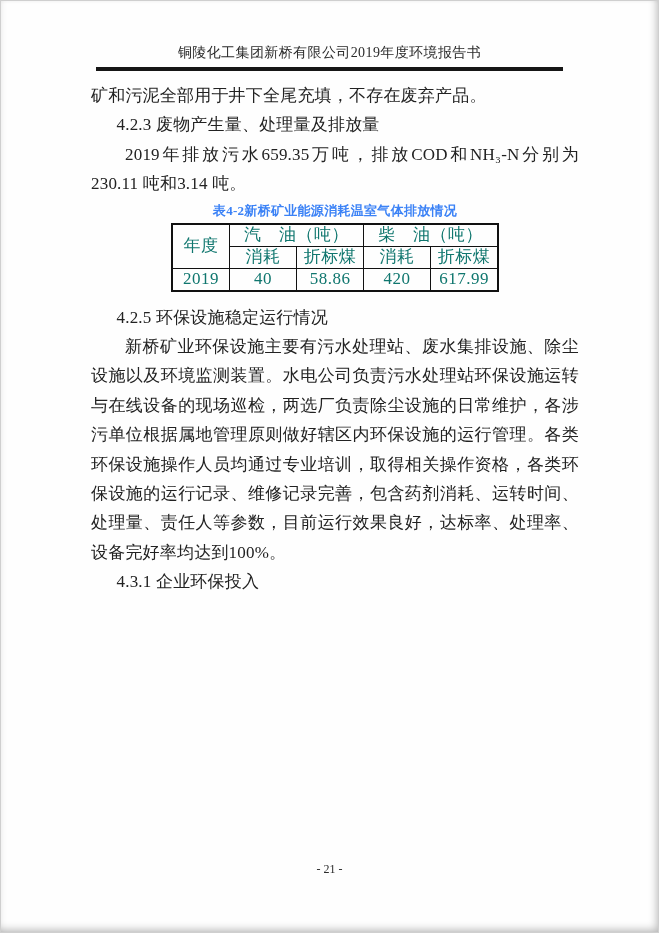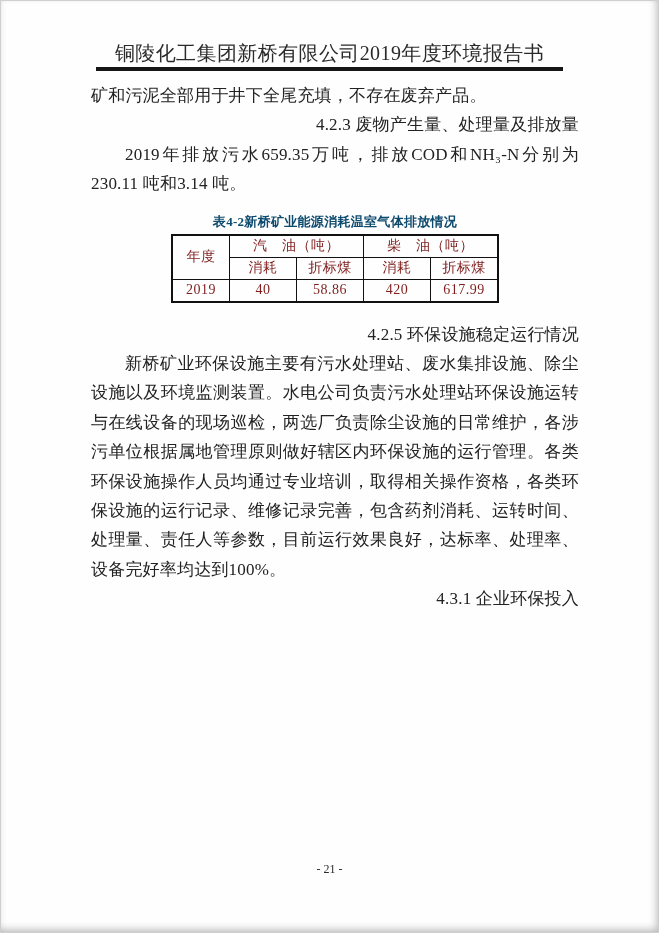--- a/index.html
+++ b/index.html
@@ -19,21 +19,21 @@
                 inset 0 3px 5px -4px rgba(0,0,0,0.08);
     font-family: "Liberation Serif", "DejaVu Serif", serif;
     color: #222222;
     overflow: hidden;
   }
   .page-header {
     padding-top: 42px;
   }
   .header-title {
     text-align: center;
-    font-size: 20px;
+    font-size: 14px;
     line-height: 20px;
     letter-spacing: 0.4px;
     color: #2a2a2a;
   }
   .header-rule {
     width: 467px;
     height: 4px;
     background: #161616;
     margin: 4px 0 0 95px;
   }
@@ -47,46 +47,46 @@
   }
   .doc-body p {
     margin: 0;
     padding: 0;
   }
   .para-indent {
     text-indent: 2em;
   }
   .section-heading {
     text-indent: 1.5em;
-    text-align: right;
+    text-align: left;
   }
   .section-heading-bold {
     text-indent: 1.5em;
     text-align: left;
     font-weight: bold;
     font-size: 18px;
     line-height: 30px;
   }
   .table-caption {
     text-align: center;
     font-weight: bold;
     font-size: 13px;
     line-height: 18px;
     letter-spacing: 0.3px;
-    margin-top: 14px;
-    color: #0c4a6e;
+    margin-top: 3px;
+    color: #3b82f6;
   }
   table.energy-table {
     border-collapse: collapse;
-    margin: 3px auto 17px auto;
+    margin: 3px auto 11px auto;
     border: 2px solid #111111;
-    font-size: 14px;
+    font-size: 17px;
     line-height: 18px;
     letter-spacing: 0.5px;
-    color: #7f1d1d;
+    color: #0f766e;
   }
   table.energy-table td {
     border: 1px solid #111111;
     text-align: center;
     vertical-align: middle;
     padding: 1px 4px;
     height: 19px;
   }
   td.col-year { width: 48px; }
   td.col-val  { width: 58px; }

